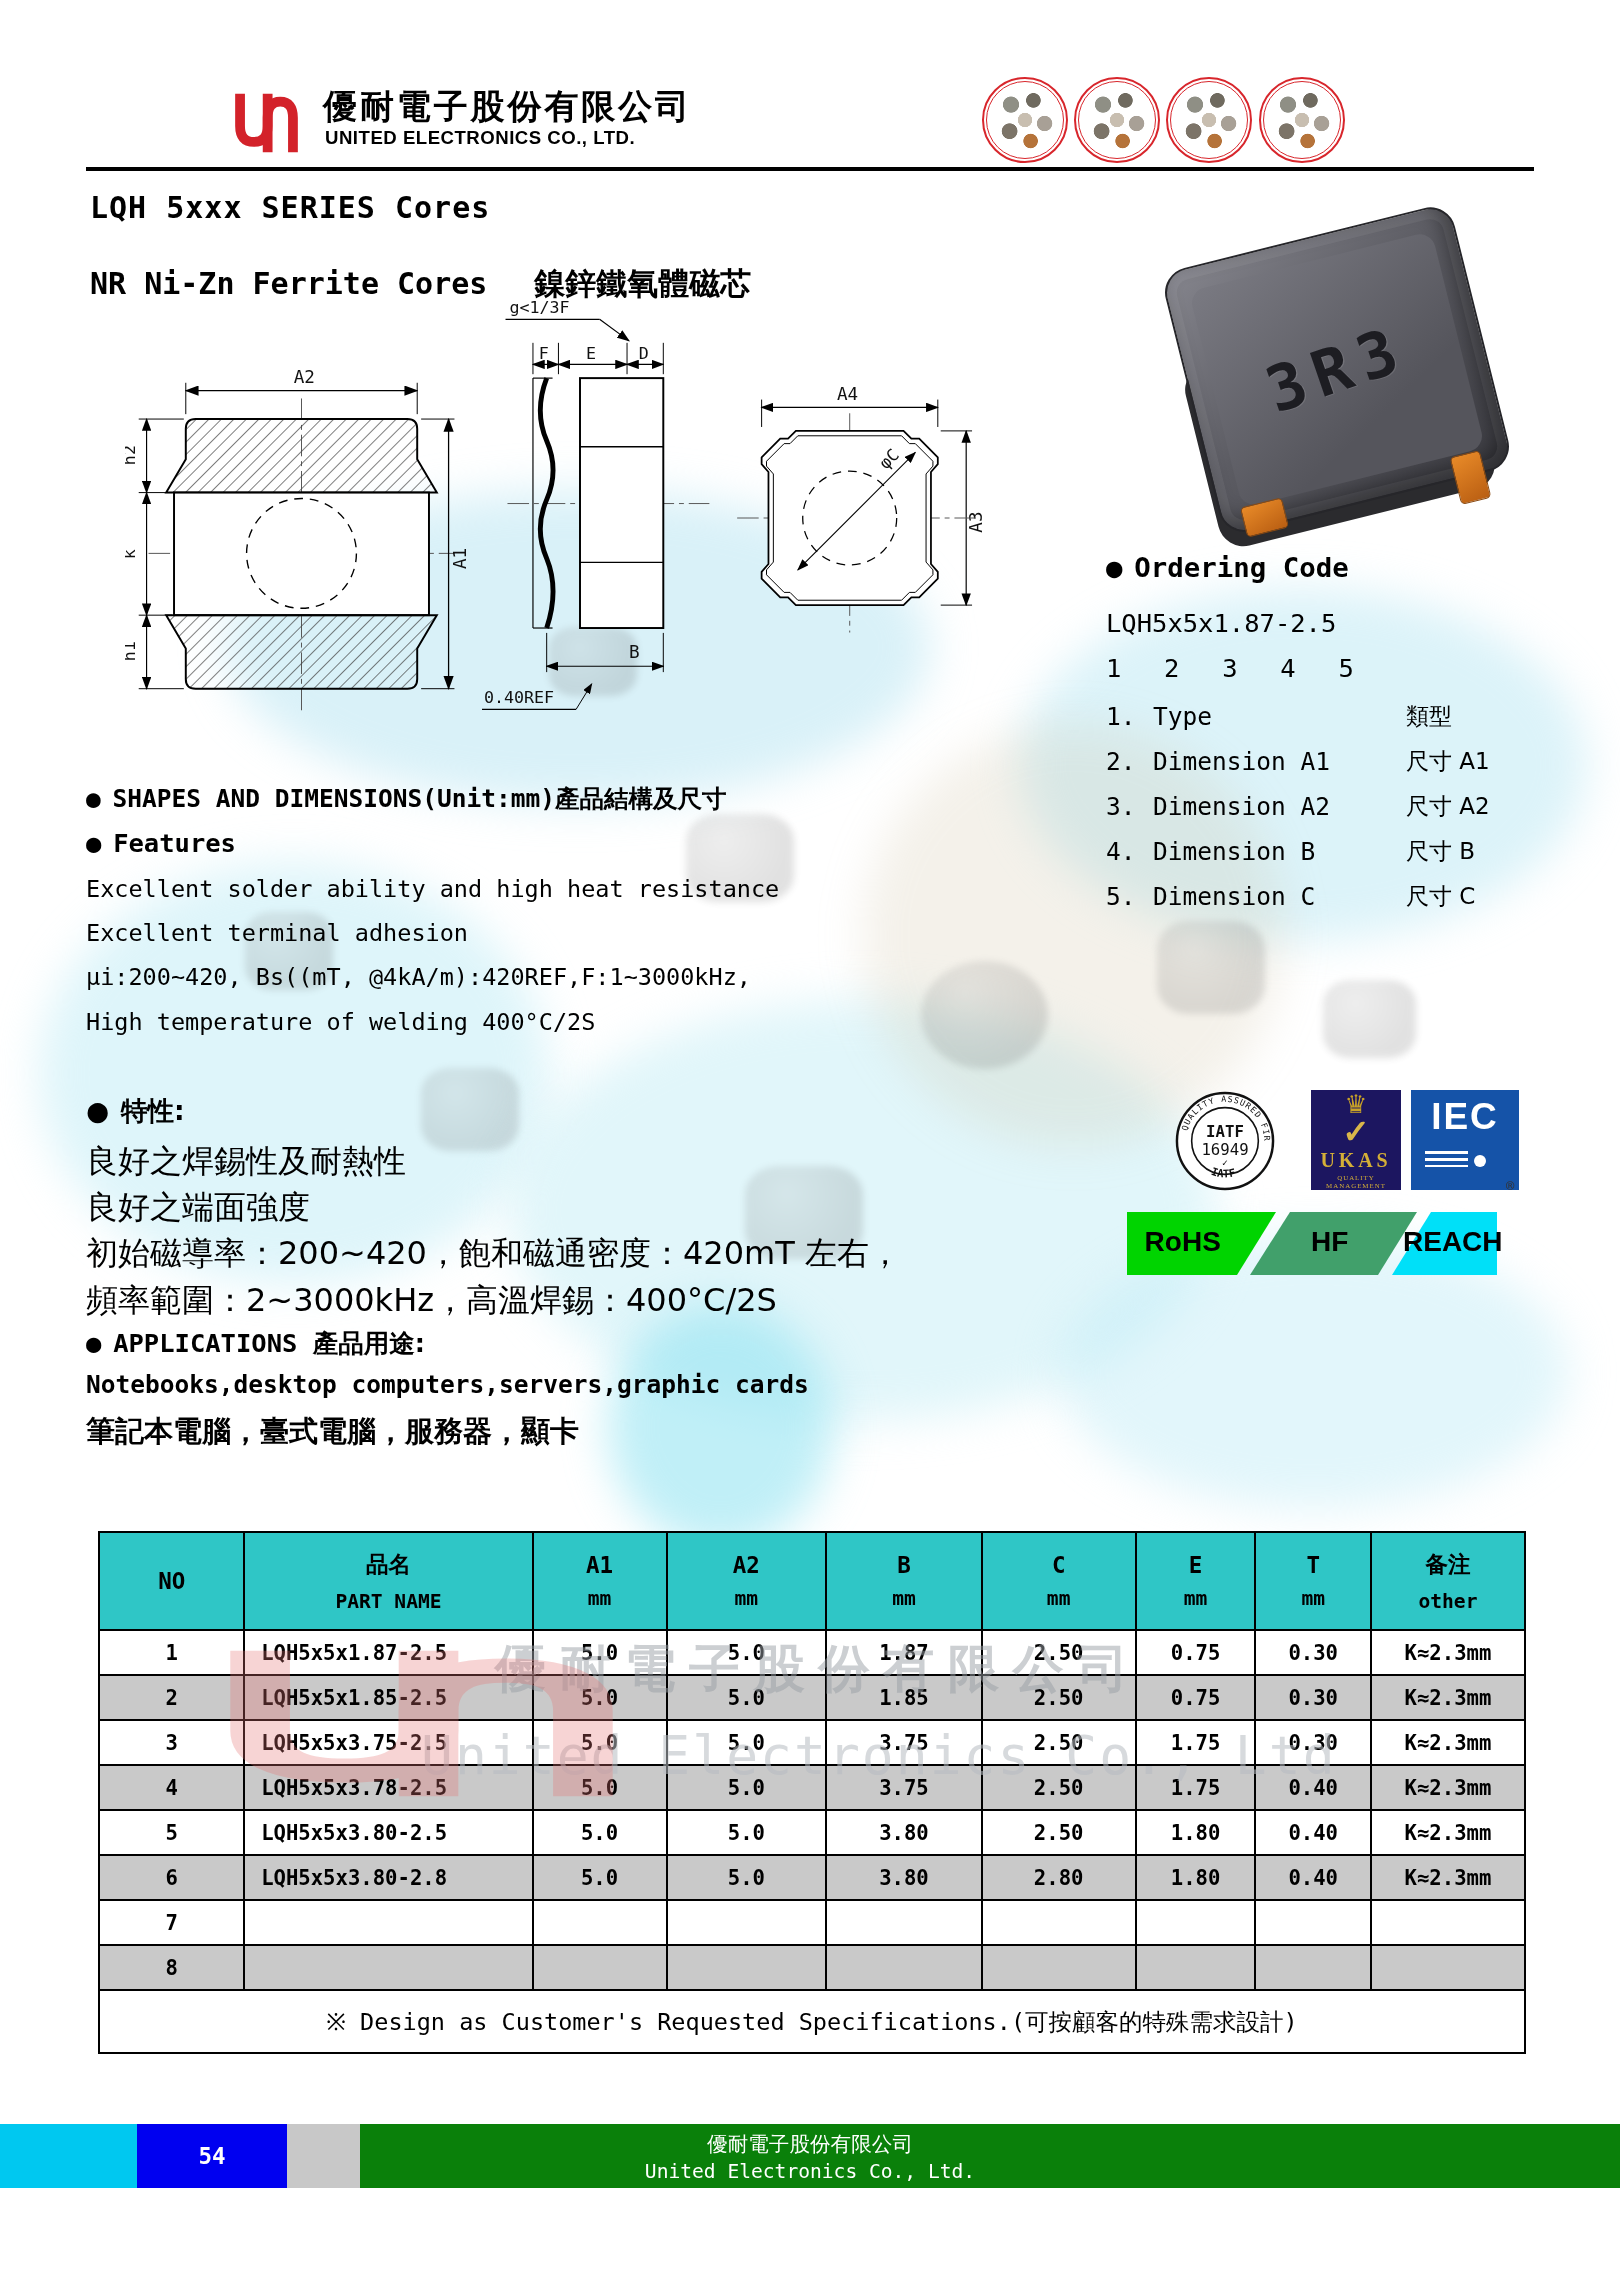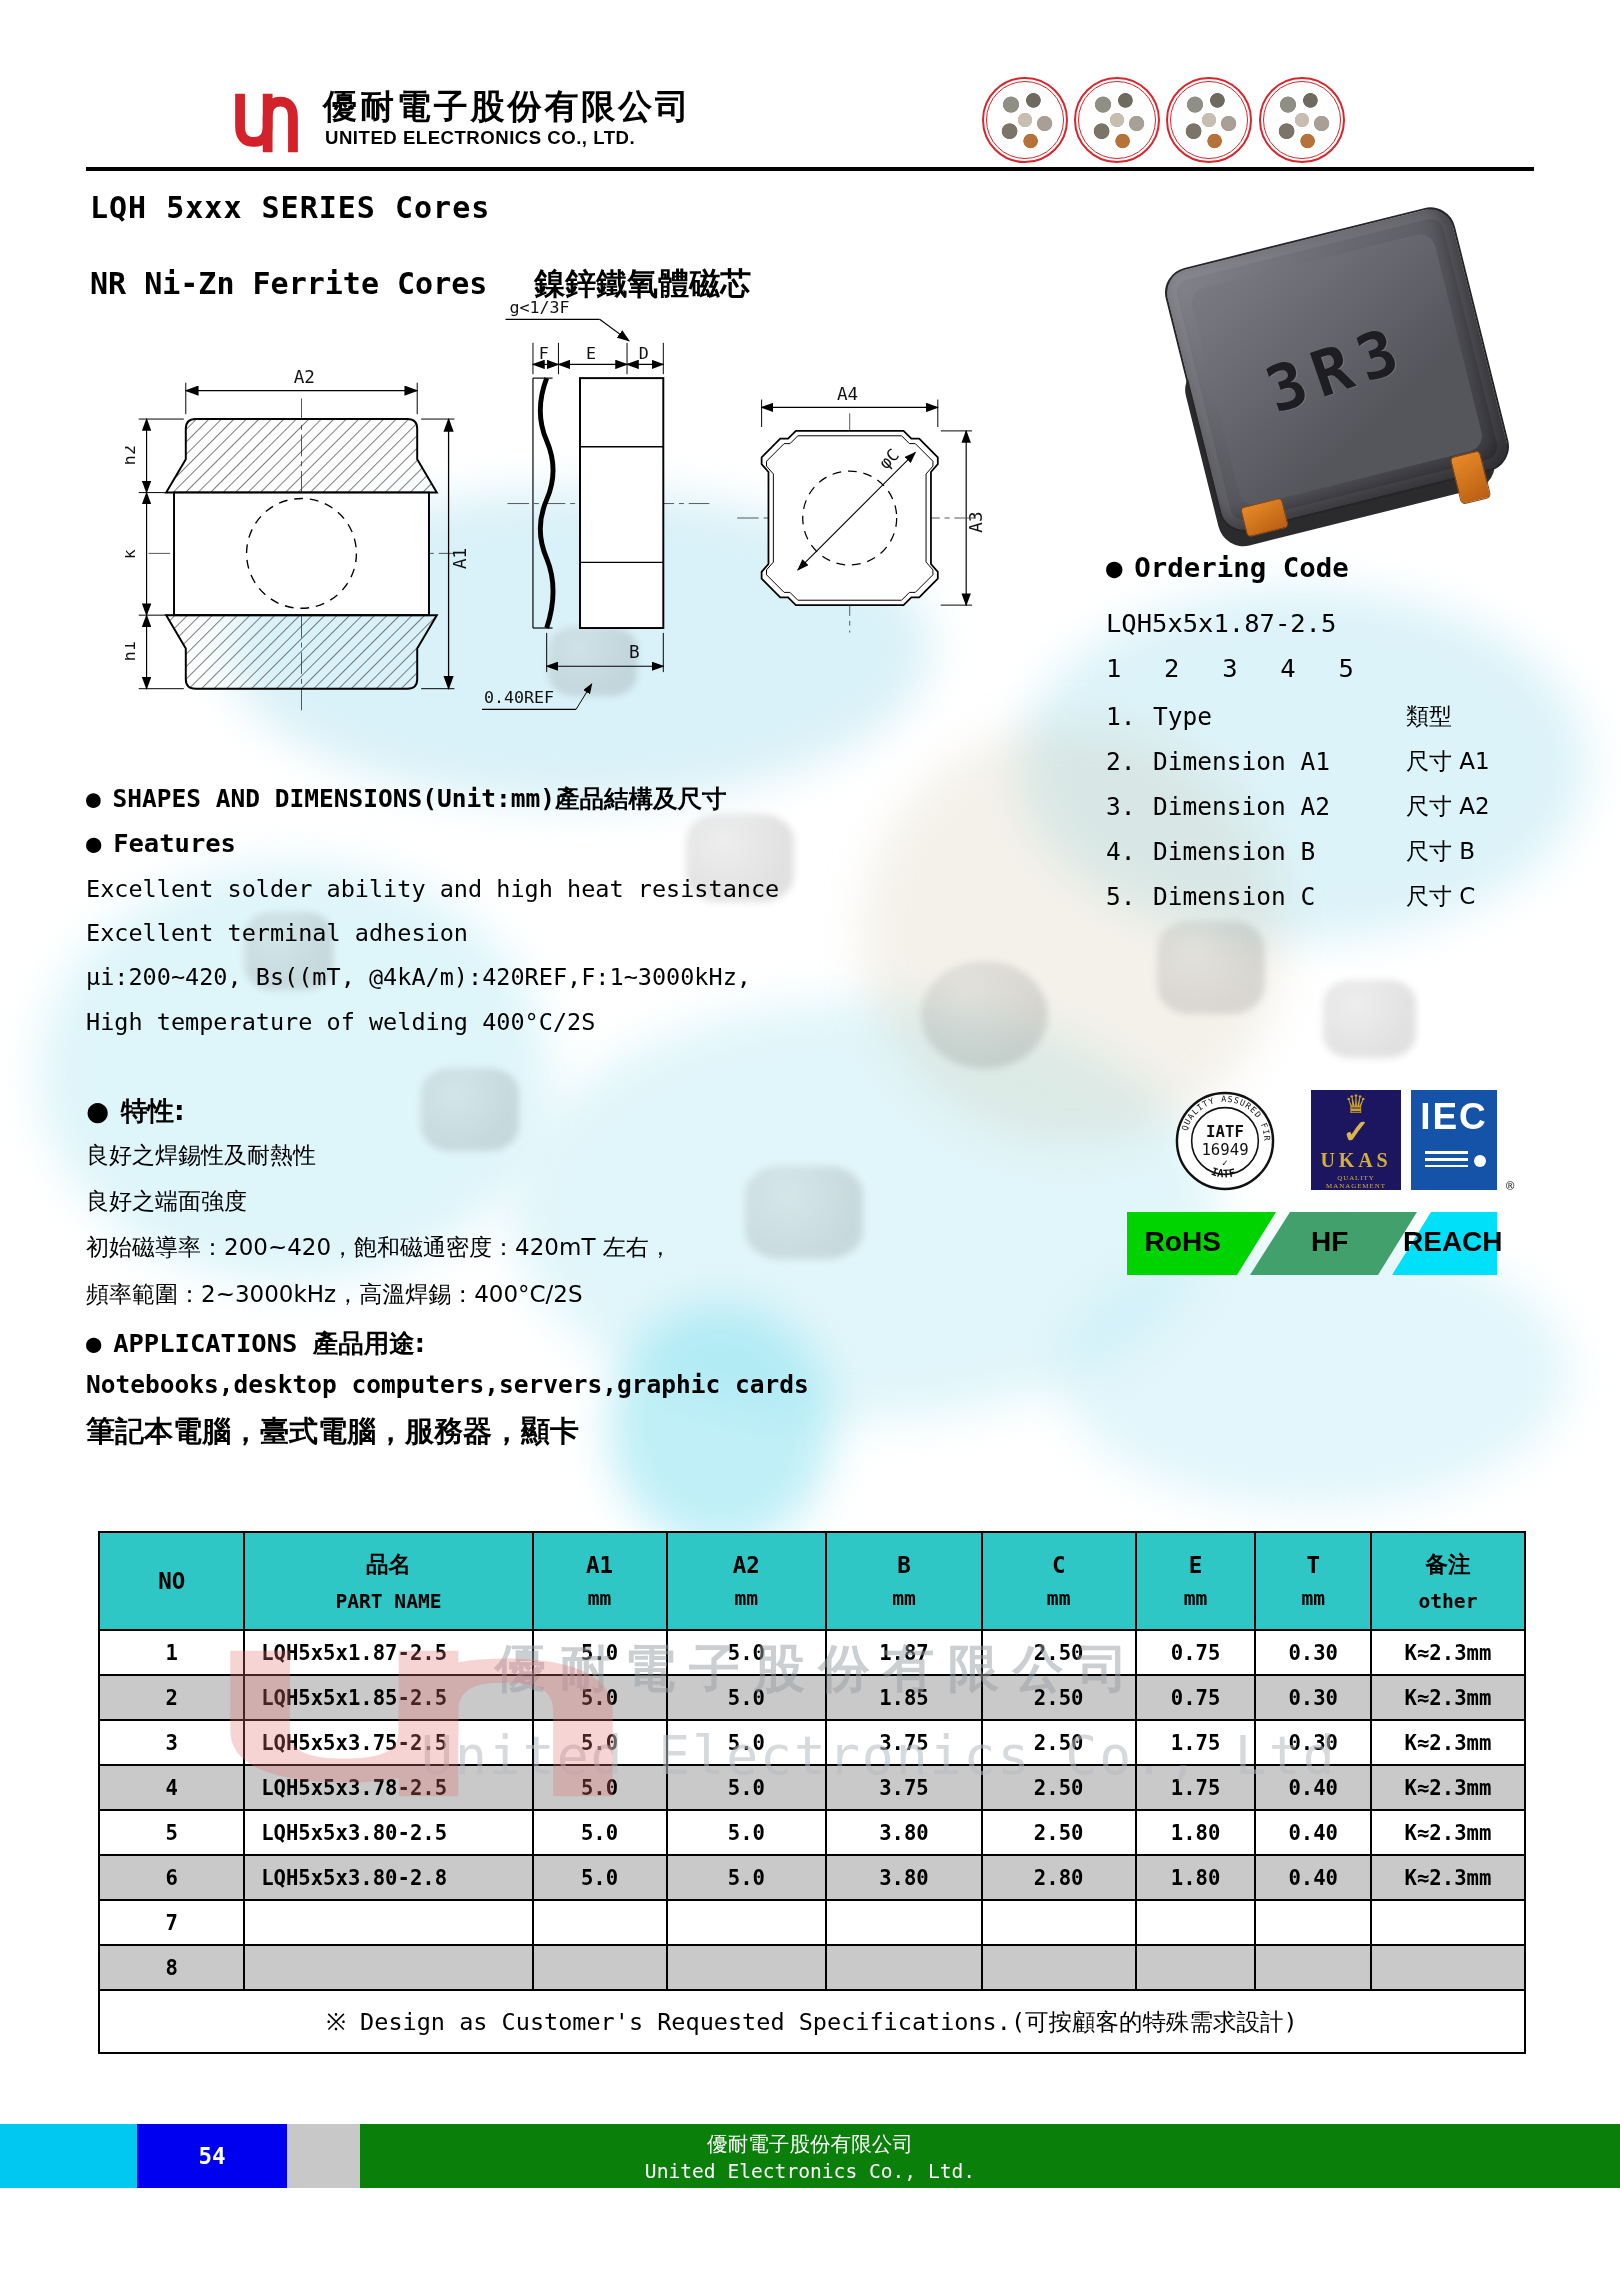--- a/index.html
+++ b/index.html
@@ -65,35 +65,35 @@
   .ord-item .en{width:253px;}
   .ord-item .zh{font-family:"DejaVu Sans","Liberation Sans",sans-serif;font-size:23px;}
   
   .sec{z-index:2;}
   .h-shapes{left:86px;top:782px;font-size:24.5px;font-weight:700;}
   .h-shapes .zh,.zhfont{font-family:"DejaVu Sans","Liberation Sans",sans-serif;}
   .h-features{left:86px;top:828px;font-size:25.5px;font-weight:700;}
   .f-line{left:86px;font-size:23.5px;}
   .f1{top:875px;} .f2{top:919px;} .f3{top:963px;} .f4{top:1008px;}
   .h-char{left:86px;top:1093px;font-size:26.5px;font-weight:700;font-family:"DejaVu Sans","Liberation Sans",sans-serif;}
-  .c-line{left:86px;font-size:23px;font-family:"DejaVu Sans","Liberation Sans",sans-serif;}
+  .c-line{left:86px;font-size:32px;font-family:"DejaVu Sans","Liberation Sans",sans-serif;}
   .c1{top:1140px;} .c2{top:1186px;} .c3{top:1232px;} .c4{top:1279px;}
   .h-app{left:86px;top:1326px;font-size:25.5px;font-weight:700;}
   .app-en{left:86px;top:1370px;font-size:24.5px;font-weight:700;}
   .app-zh{left:86px;top:1412px;font-size:29px;font-weight:700;font-family:"DejaVu Sans","Liberation Sans",sans-serif;}
   
   .iatf{left:1174px;top:1088px;width:102px;height:106px;z-index:2;}
   .ukas{left:1311px;top:1090px;width:90px;height:100px;background:#1c1660;z-index:2;
         display:flex;flex-direction:column;align-items:center;color:#d4af37;
         font-family:"Liberation Serif","DejaVu Serif",serif;}
   .ukas .crown{font-size:25.5px;line-height:25.5px;margin-top:2px;color:#c9a227;}
   .ukas .check{font-size:33px;line-height:29px;font-weight:700;color:#d9b64a;}
   .ukas .name{font-size:20px;font-weight:700;letter-spacing:3.9px;margin-top:2px;}
   .ukas .sub{font-size:6.9px;letter-spacing:1px;text-align:center;line-height:8.8px;margin-top:2px;}
-  .iec{left:1411px;top:1090px;width:86px;height:100px;background:#1553a8;z-index:2;color:#fff;padding-top:5.9px;box-sizing:border-box;}
+  .iec{left:1411px;top:1090px;width:108px;height:100px;background:#1553a8;z-index:2;color:#fff;padding-top:5.9px;box-sizing:border-box;}
   .iec .name{font-size:37px;font-weight:700;letter-spacing:2px;text-align:center;
              font-family:"Liberation Sans","DejaVu Sans",sans-serif;}
   .iec .bars{position:absolute;left:13.7px;top:61px;}
   .iec .bars div{width:43px;height:2.9px;background:#fff;margin-bottom:3.9px;}
   .iec .dot{position:absolute;left:63px;top:65px;width:11.8px;height:11.8px;border-radius:50%;background:#fff;}
   .iec-reg{left:1506px;top:1178px;font-size:13.7px;color:#333;z-index:2;}
   .banner{left:1127px;top:1212px;width:370px;height:63px;z-index:2;}
   .banner .seg{position:absolute;top:0;left:0;width:100%;height:100%;}
   .seg-rohs{background:#00d400;clip-path:polygon(0 0,149px 0,110px 100%,0 100%);}
   .seg-hf{background:#41a06b;clip-path:polygon(163px 0,290px 0,251px 100%,123px 100%);}

